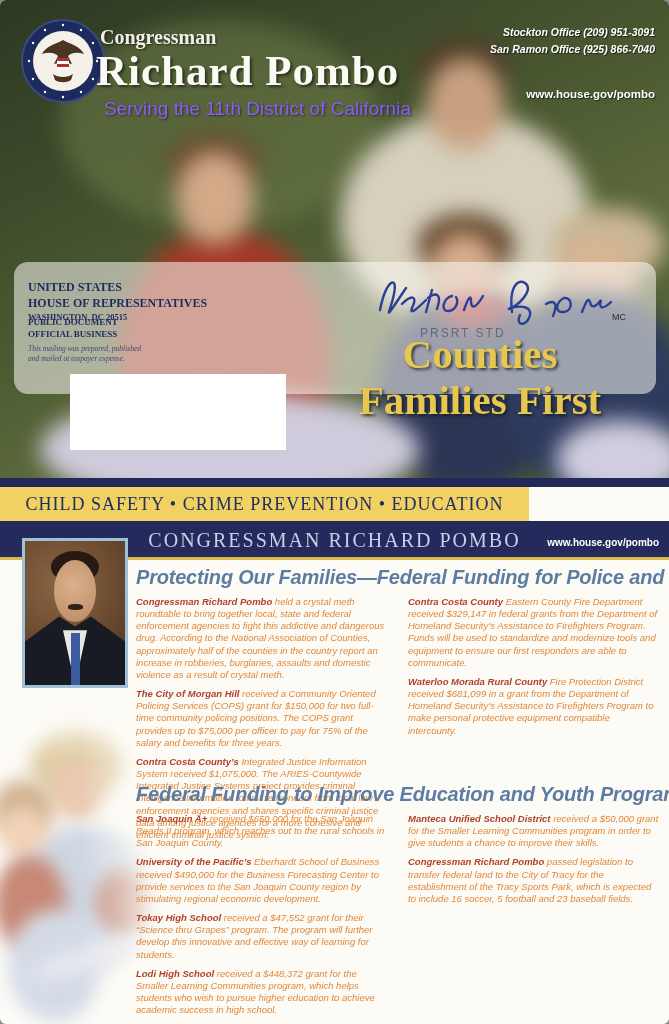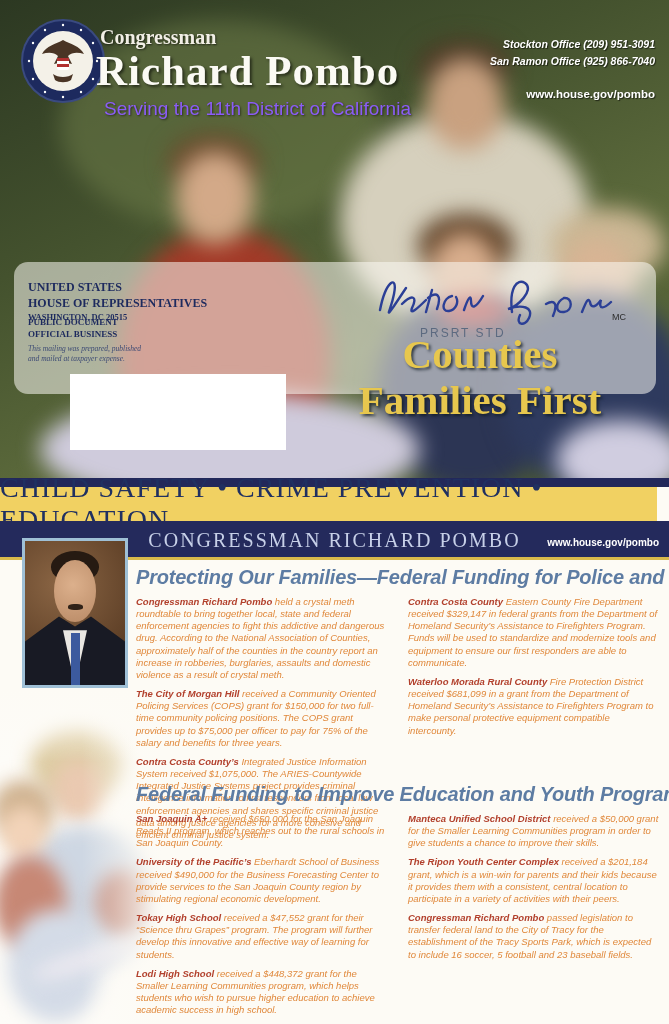--- a/index.html
+++ b/index.html
@@ -1,36 +1,36 @@
 <!DOCTYPE html>
 <html><head>
 <meta charset="utf-8">
 <style>
   * { margin:0; padding:0; box-sizing:border-box; }
   body { background:#888; font-family:"Liberation Sans", sans-serif; }
   .page { position:relative; width:669px; height:1024px; margin:0 auto; overflow:hidden;
-          background:#fdfbf5; }
+          background:#fdfbf5;border-radius:6px; }
 
   
   .hero { position:absolute; left:0; top:0; width:669px; height:487px; overflow:hidden;
           background:linear-gradient(155deg,#2c3822 0%,#44522e 35%,#5d6b3c 65%,#47552f 100%); }
   .blob { position:absolute; border-radius:50%; filter:blur(11px); }
 
   
   .hdr { position:absolute; left:0; top:0; width:669px; z-index:3; }
   .seal { position:absolute; left:20px; top:18px; }
   .hdr-congressman { position:absolute; left:100px; top:26px; color:#f2efe6;
       font-family:"Liberation Serif",serif; font-size:20px; font-weight:bold;
       text-shadow:1px 1px 2px rgba(0,0,0,.6); }
   .hdr-name { position:absolute; left:96px; top:46px; color:#fbfaf4;
       font-family:"Liberation Serif",serif; font-size:43px; font-weight:bold;
       text-shadow:2px 2px 3px rgba(0,0,0,.55); letter-spacing:1px; }
   .hdr-sub { position:absolute; left:104px; top:98px; color:#8b5cf6; font-size:19px;
       text-shadow:1px 1px 2px rgba(0,0,0,.5); }
-  .hdr-right { position:absolute; right:14px; top:36px; text-align:right; color:#fff;
+  .hdr-right { position:absolute; right:14px; top:24px; text-align:right; color:#fff;
       font-size:10.5px; font-style:italic; font-weight:bold; line-height:1.6;
       text-shadow:1px 1px 1px rgba(0,0,0,.6); }
   .hdr-site { position:absolute; right:14px; top:88px; color:#fff; font-size:11.5px;
       font-weight:bold; text-shadow:1px 1px 1px rgba(0,0,0,.6); }
 
   
   .mailpanel { position:absolute; left:14px; top:262px; width:642px; height:132px; z-index:3;
       background:rgba(252,250,244,0.55); border-radius:14px; }
   .sender { position:absolute; left:14px; top:18px; color:#1d2a5e;
       font-family:"Liberation Serif",serif; font-weight:bold; }
@@ -49,23 +49,23 @@
 
   
   .tagline { position:absolute; left:300px; top:332px; width:360px; z-index:3;
       text-align:center; font-family:"Liberation Serif",serif; font-weight:bold;
       color:#e7c74e; text-shadow:2px 2px 3px rgba(15,25,35,.75); line-height:1.12; }
   .tagline .t1 { font-size:41px; }
   .tagline .t2 { font-size:41px; }
 
   
   .navstrip { position:absolute; left:0; top:478px; width:669px; height:9px; background:#22285a; z-index:2; }
-  .topics { position:absolute; left:0; top:487px; width:657px; height:34px; background:#f1d162;
+  .topics { position:absolute; left:0; top:487px; width:529px; height:34px; background:#f1d162;
       z-index:2; display:flex; align-items:center; justify-content:center;
-      font-family:"Liberation Serif",serif; font-size:28px; color:#203061; letter-spacing:1px; }
+      font-family:"Liberation Serif",serif; font-size:18px; color:#203061; letter-spacing:1px; }
   .nameband { position:absolute; left:0; top:521px; width:669px; height:39px; background:#242a5c;
       border-bottom:3px solid #d9ba4b; z-index:2; }
   .nameband .nb-title { position:absolute; left:0; right:0; top:8px; text-align:center;
       font-family:"Liberation Serif",serif; font-size:20px; color:#c7d0e8; letter-spacing:2px; }
   .nameband .nb-site { position:absolute; right:10px; top:16px; font-size:10px; font-weight:bold;
       color:#fff; }
 
   
   .portrait { position:absolute; left:22px; top:538px; width:106px; height:150px; z-index:5;
       border:3px solid #9fc0d6; background:radial-gradient(circle at 35% 30%,#8a6544,#5a3c24 75%);
@@ -232,19 +232,18 @@
     <div class="sec-h">Federal Funding to Improve Education and Youth Programs</div>
     <div class="cols">
       <div class="col">
         <p><span class="lead">San Joaquin A+</span><span> received $650,000 for the San Joaquin Reads II program, which reaches out to the rural schools in San Joaquin County.</span></p>
         <p><span class="lead">University of the Pacific’s</span><span> Eberhardt School of Business received $490,000 for the Business Forecasting Center to provide services to the San Joaquin County region by stimulating regional economic development.</span></p>
         <p><span class="lead">Tokay High School</span><span> received a $47,552 grant for their “Science thru Grapes” program. The program will further develop this innovative and effective way of learning for students.</span></p>
         <p><span class="lead">Lodi High School</span><span> received a $448,372 grant for the Smaller Learning Communities program, which helps students who wish to pursue higher education to achieve academic success in high school.</span></p>
       </div>
       <div class="col">
         <p><span class="lead">Manteca Unified School District</span><span> received a $50,000 grant for the Smaller Learning Communities program in order to give students a chance to improve their skills.</span></p>
-        <p><span class="lead">The Ripon Youth Center Complex</span><span> received a $201,184 grant, which is a win-win for parents and their kids because it provides them with a consistent, central location to participate in a variety of activities with their peers.</span></p>
         <p><span class="lead">Congressman Richard Pombo</span><span> passed legislation to transfer federal land to the City of Tracy for the establishment of the Tracy Sports Park, which is expected to include 16 soccer, 5 football and 23 baseball fields.</span></p>
       </div>
     </div>
   </div>
 
 </div>
 
 </body></html>

